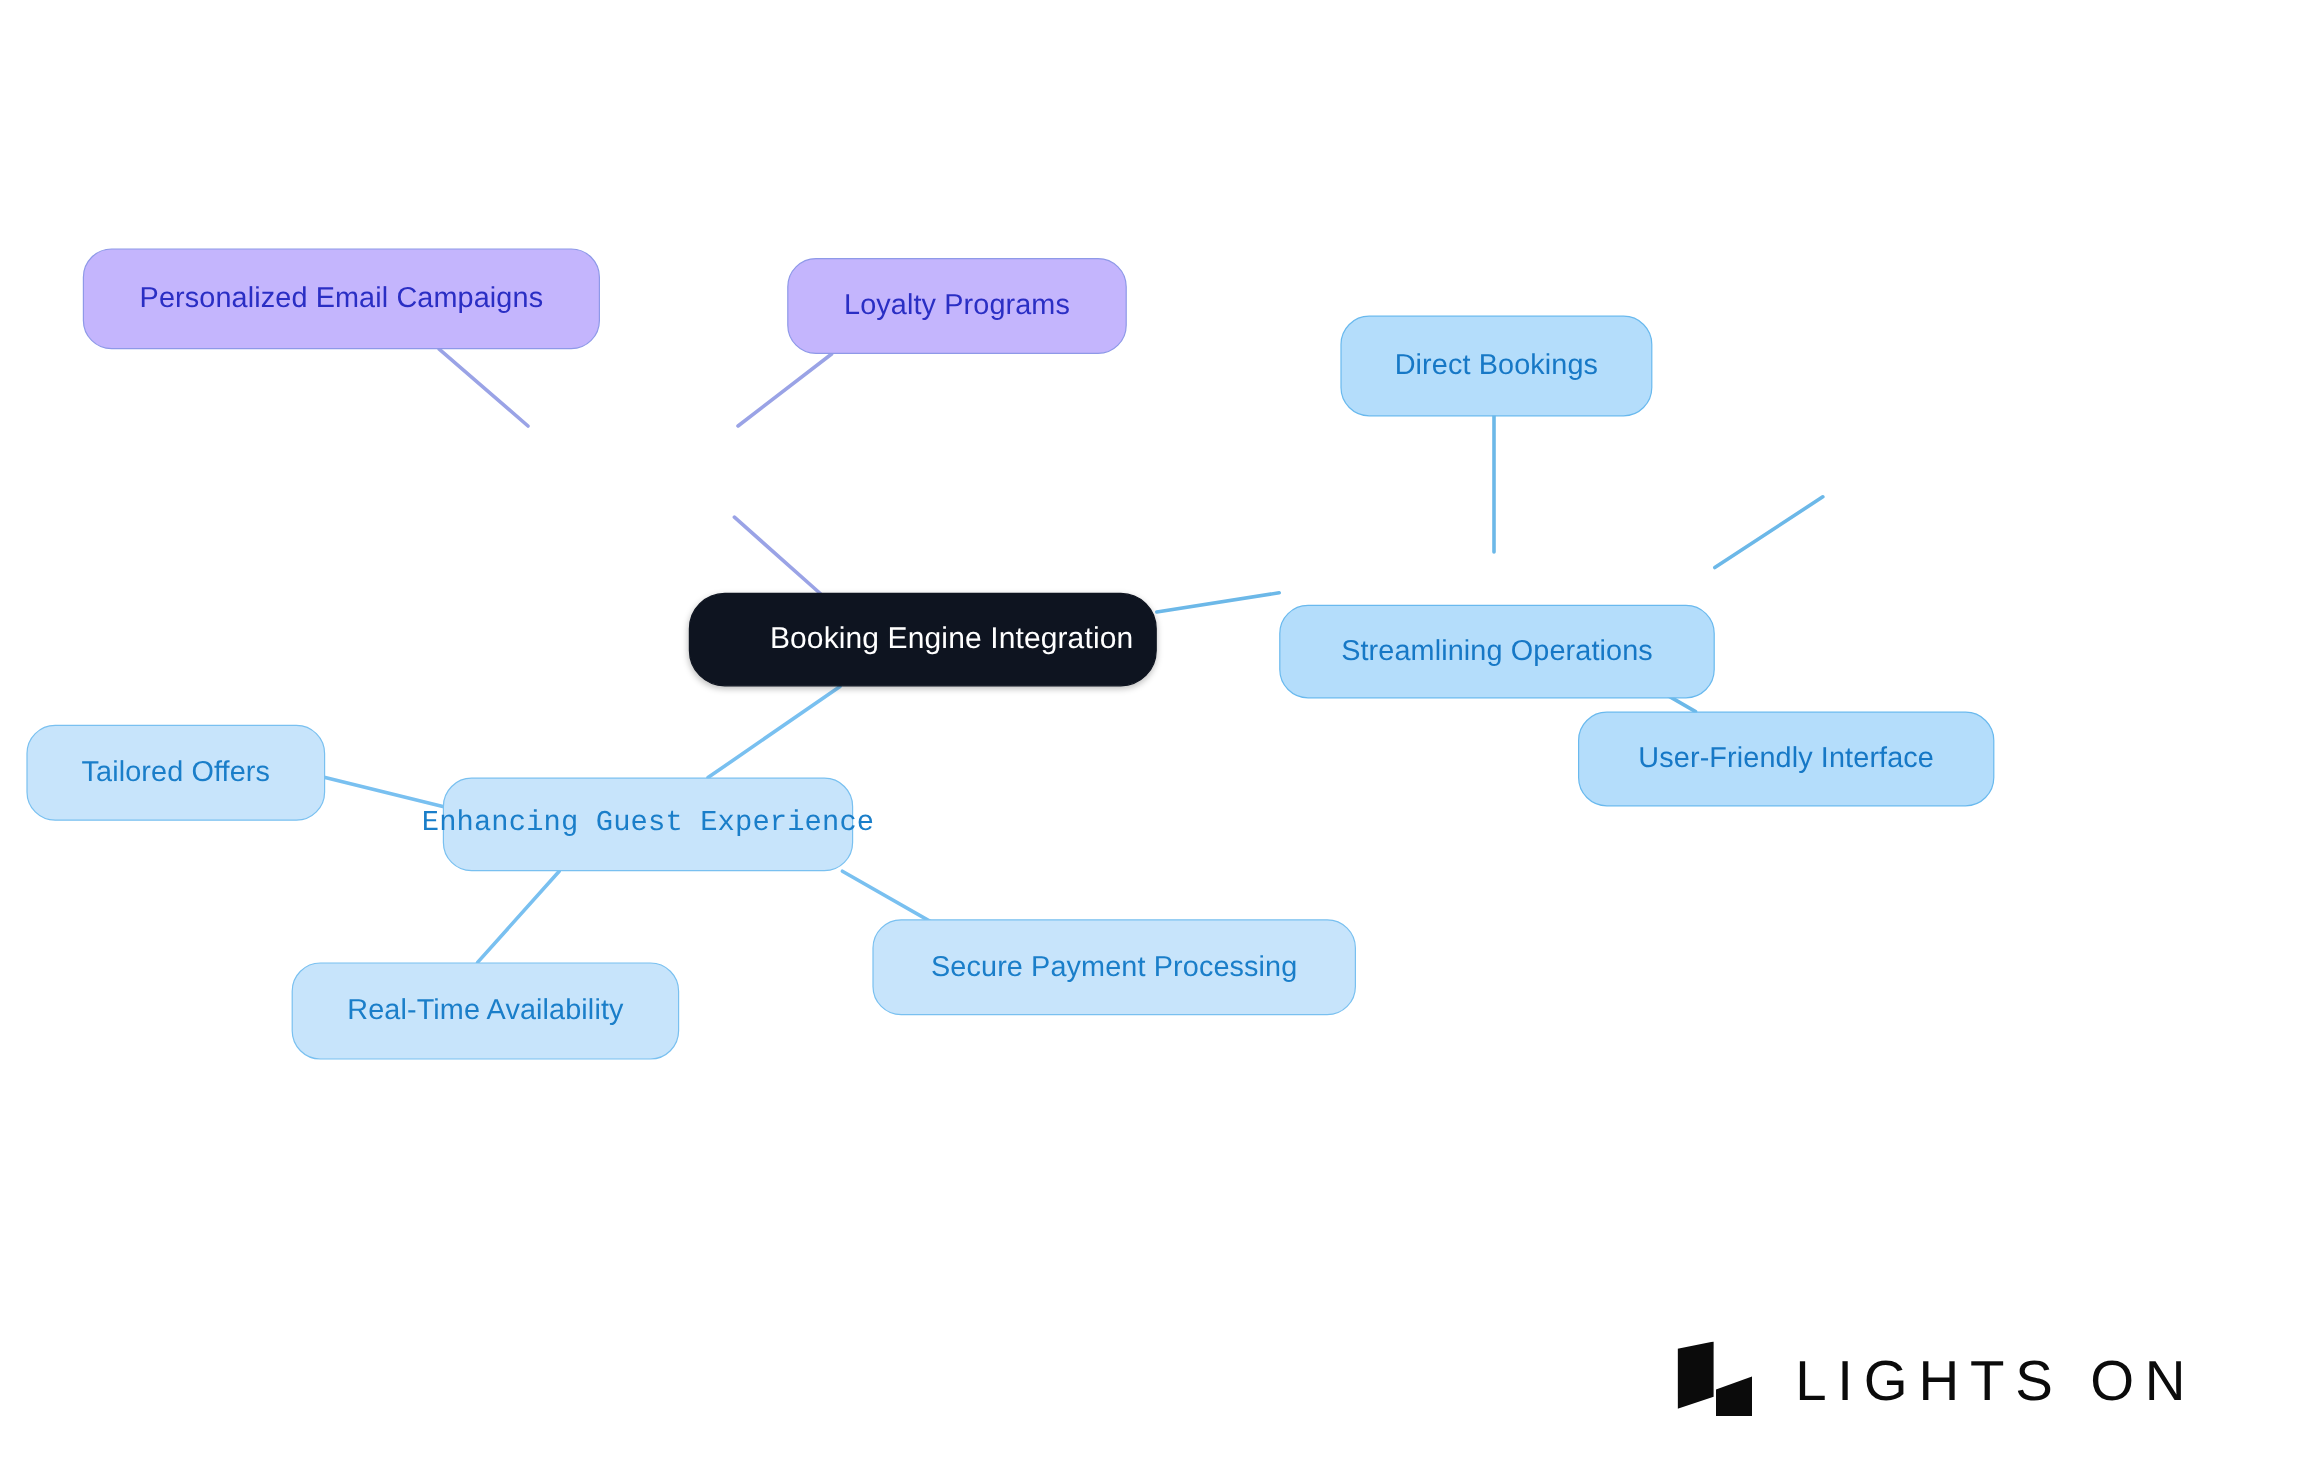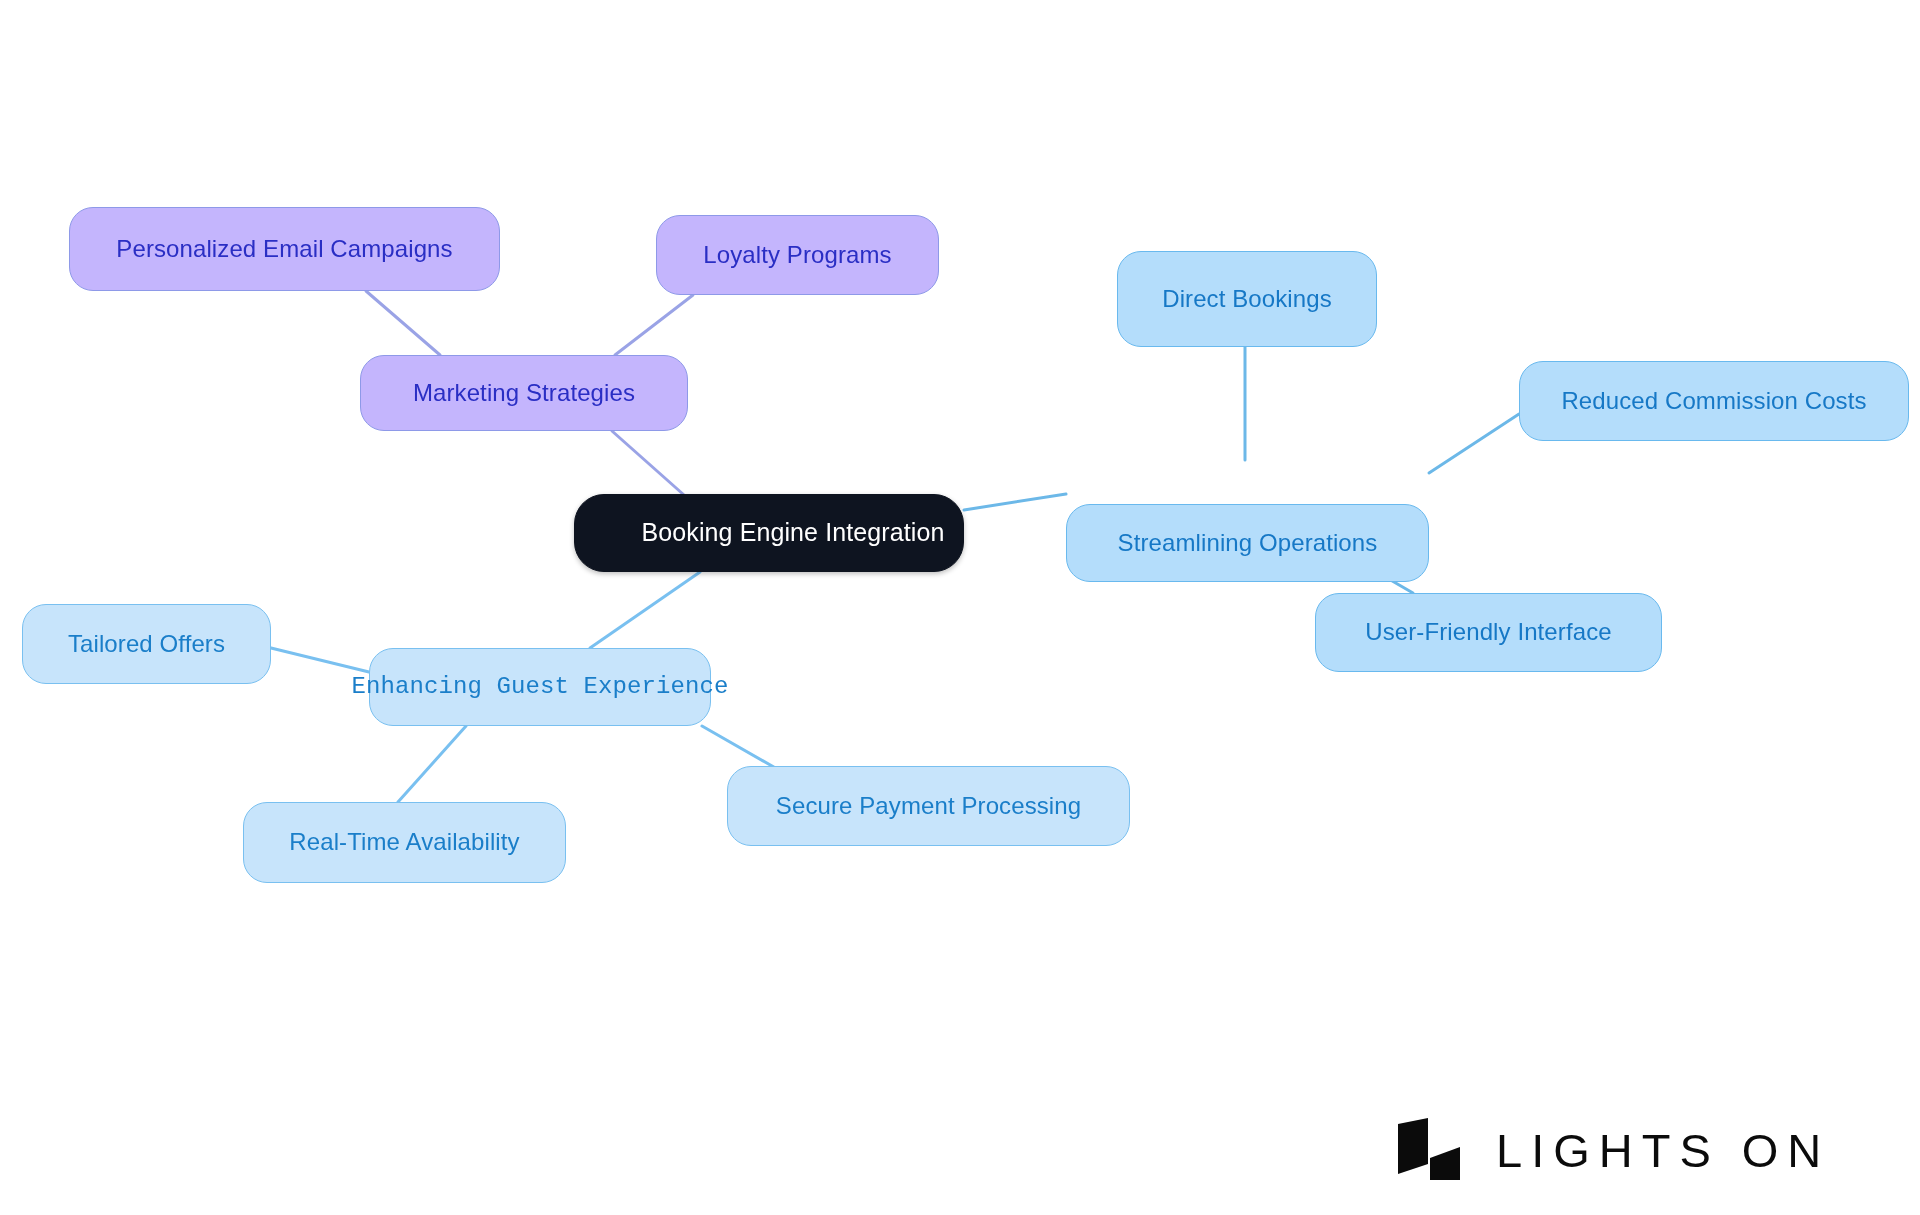--- a/index.html
+++ b/index.html
@@ -116,38 +116,32 @@
       <line x1="700" y1="572" x2="590" y2="648" stroke="#79c0f0" stroke-width="3" stroke-linecap="round"></line>
       <line x1="369" y1="672" x2="271" y2="648" stroke="#79c0f0" stroke-width="3" stroke-linecap="round"></line>
       <line x1="466" y1="726" x2="398" y2="802" stroke="#79c0f0" stroke-width="3" stroke-linecap="round"></line>
       <line x1="702" y1="726" x2="800" y2="782" stroke="#79c0f0" stroke-width="3" stroke-linecap="round"></line>
     </svg>
 
   <div class="node root" style="left: 574px; top: 494px; width: 390px; height: 78px; padding-left: 48px;">
     <span>Booking Engine Integration</span>
   </div>
 
-  <div class="node purple" style="left: 360px; top: 355px; width: 328px; height: 76px;">
-    <span>Marketing Strategies</span>
-  </div>
   <div class="node purple" style="left: 69px; top: 207px; width: 431px; height: 84px;">
     <span>Personalized Email Campaigns</span>
   </div>
   <div class="node purple" style="left: 656px; top: 215px; width: 283px; height: 80px;">
     <span>Loyalty Programs</span>
   </div>
 
   <div class="node blue" style="left: 1066px; top: 460px; width: 363px; height: 78px; margin-top: 44px;">
     <span>Streamlining Operations</span>
   </div>
-  <div class="node blue" style="left: 1117px; top: 251px; width: 260px; height: 96px;">
+  <div class="node blue" style="left: 1117px; top: 263px; width: 260px; height: 84px;">
     <span>Direct Bookings</span>
-  </div>
-  <div class="node blue" style="left: 1519px; top: 361px; width: 390px; height: 80px;">
-    <span>Reduced Commission Costs</span>
   </div>
   <div class="node blue" style="left: 1315px; top: 593px; width: 347px; height: 79px;">
     <span>User-Friendly Interface</span>
   </div>
 
   <div class="node blue-light" style="left: 369px; top: 648px; width: 342px; height: 78px; font-family: Liberation Mono, monospace;">
     <span>Enhancing Guest Experience</span>
   </div>
   <div class="node blue-light" style="left: 22px; top: 604px; width: 249px; height: 80px;">
     <span>Tailored Offers</span>

